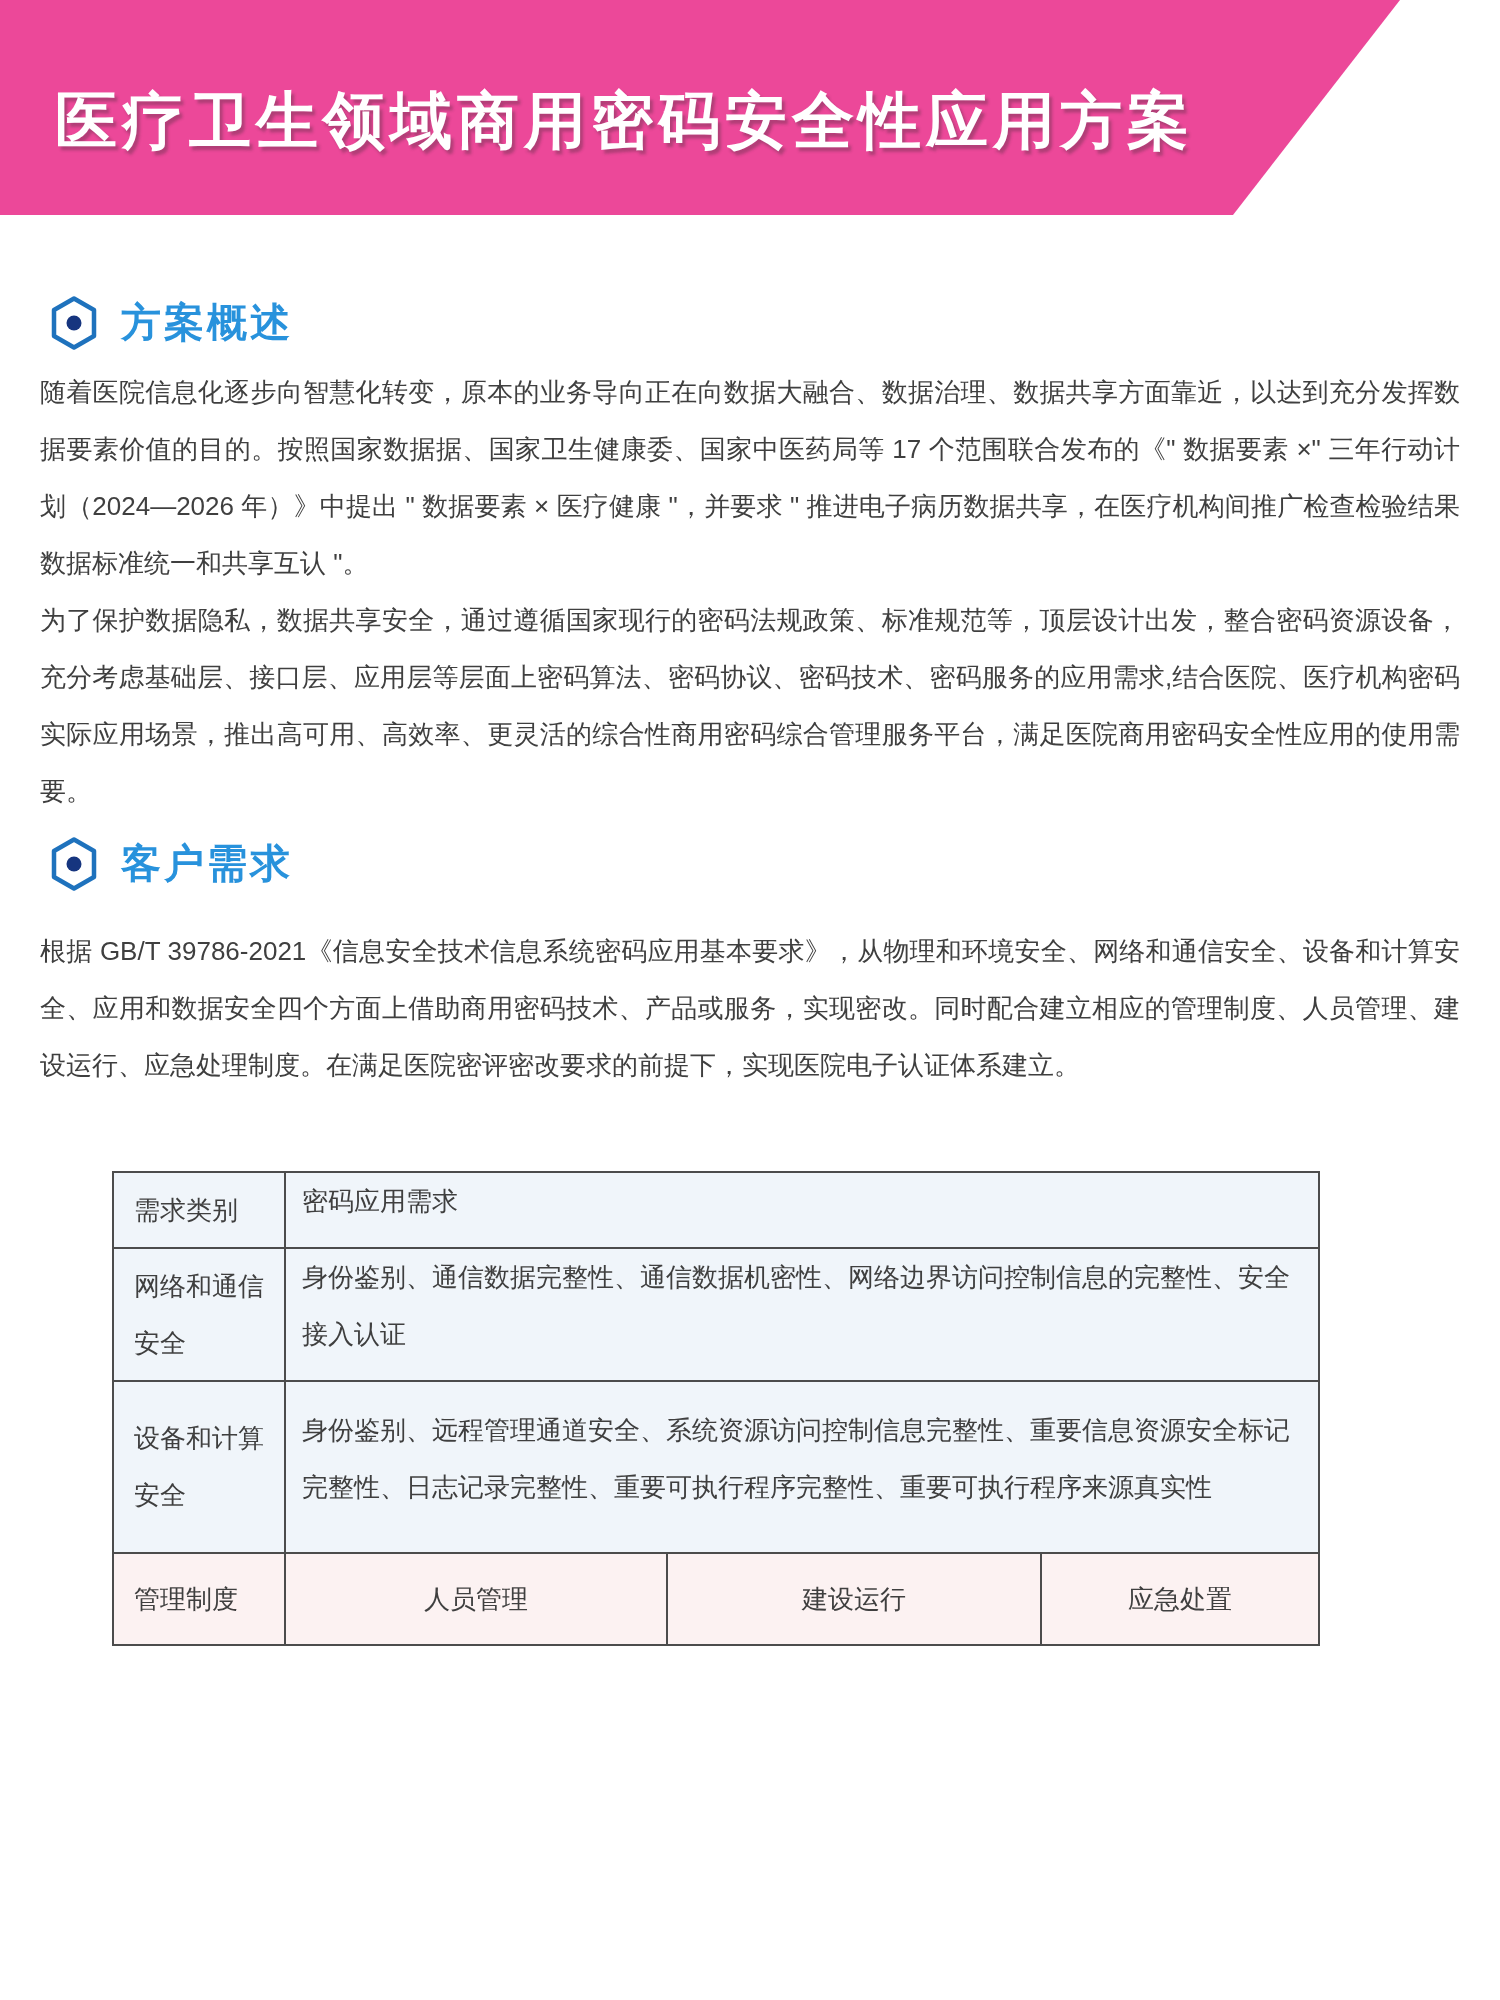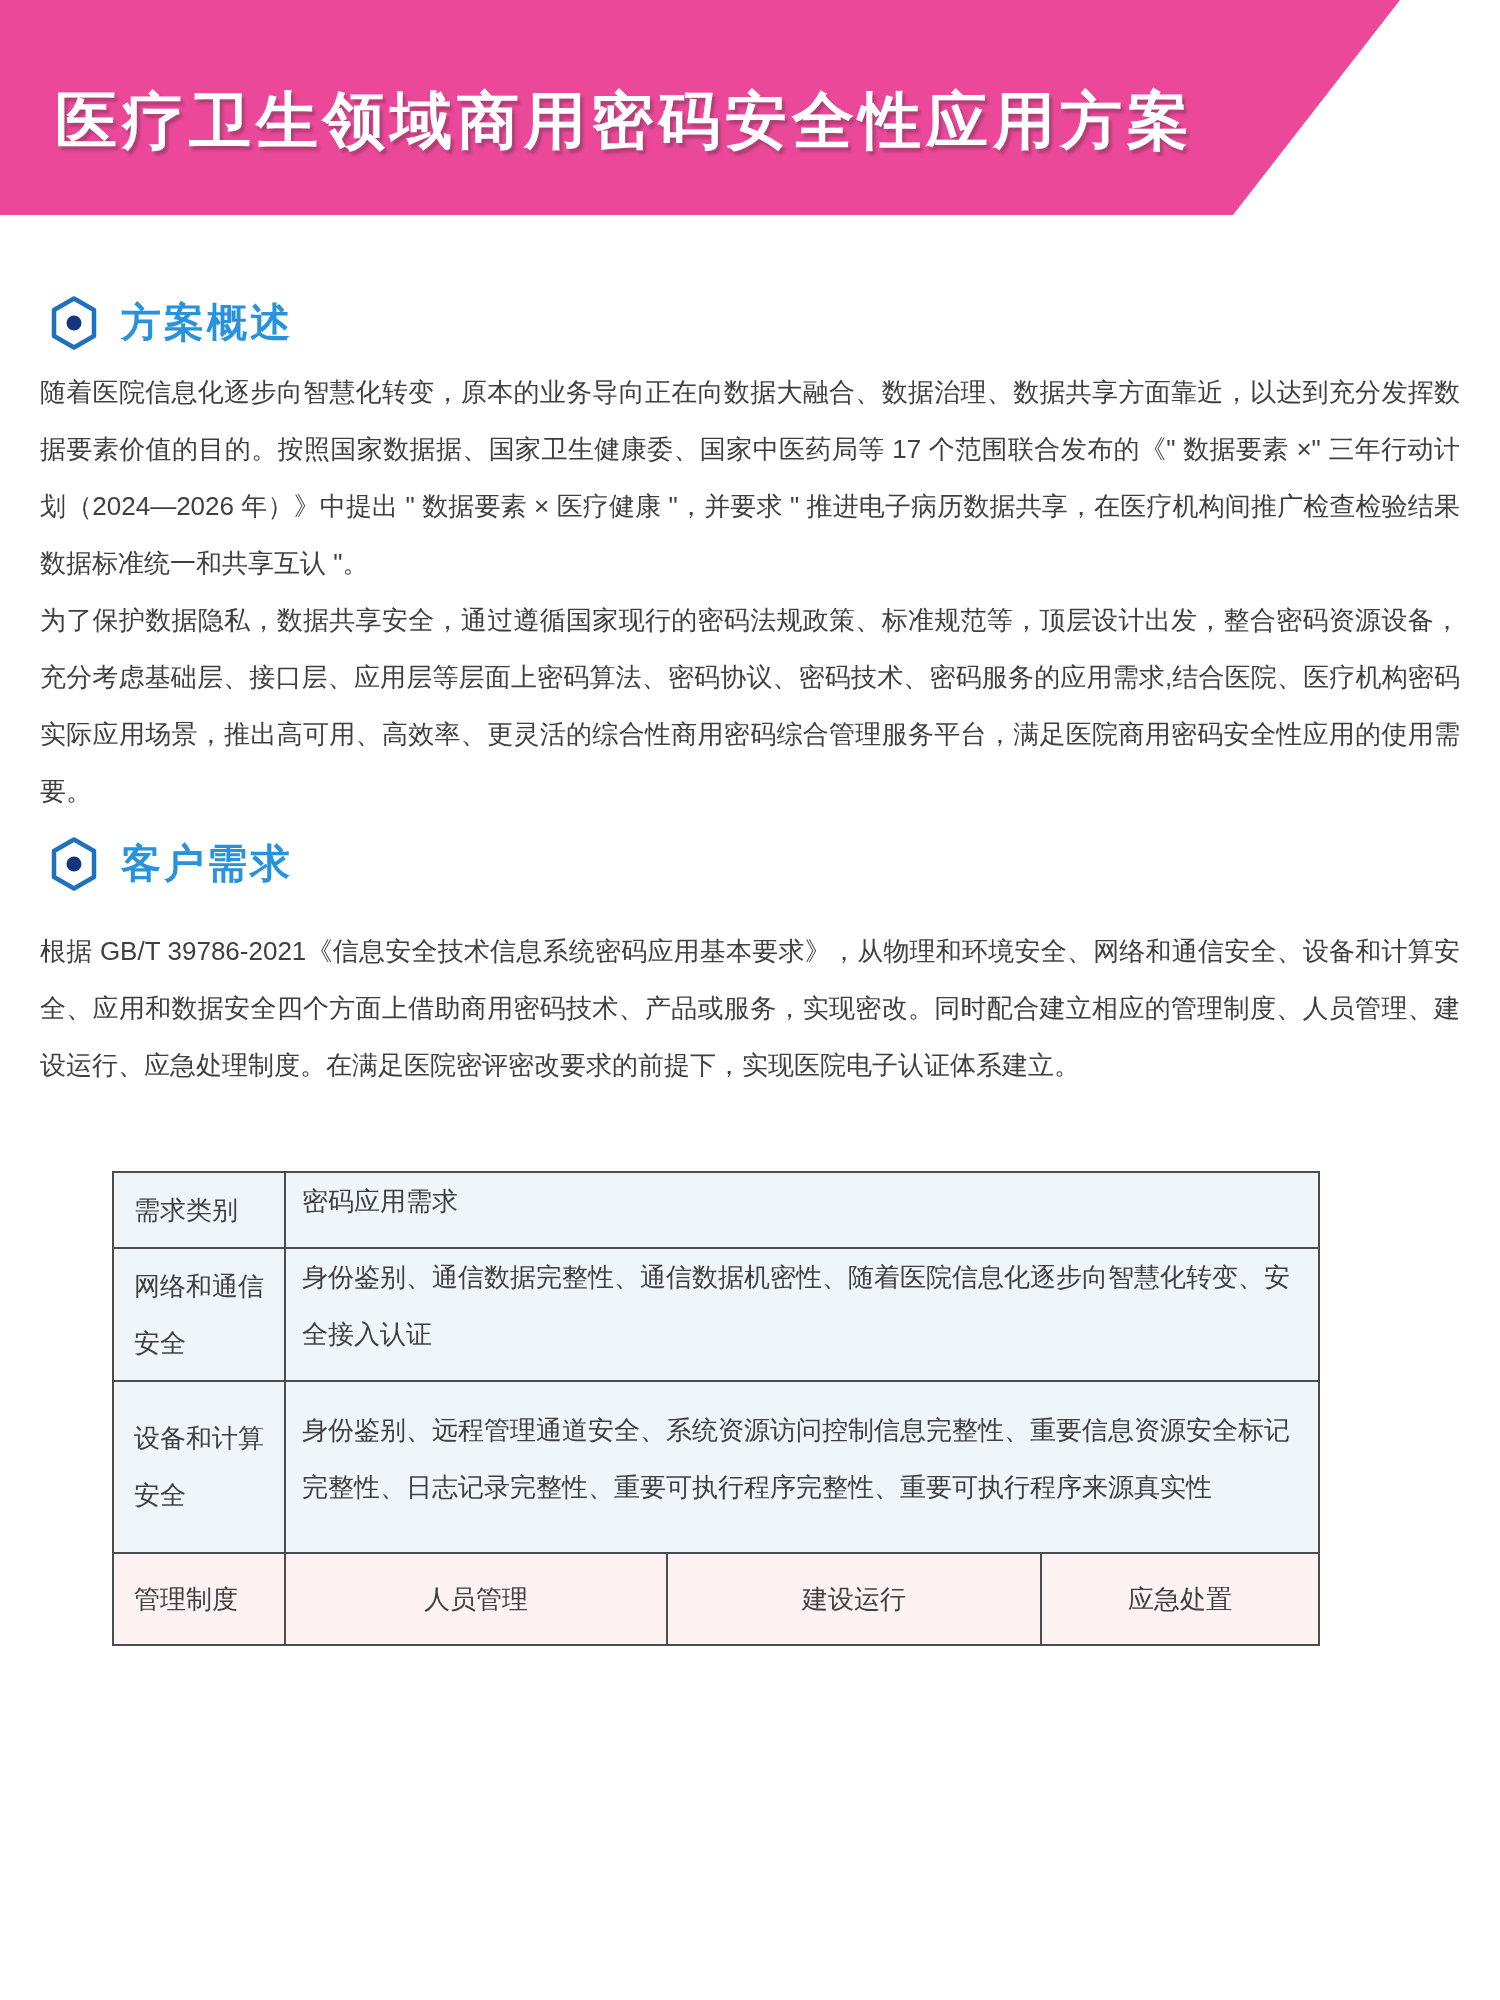--- a/index.html
+++ b/index.html
@@ -113,21 +113,21 @@
         <col style="width:374px">
         <col style="width:278px">
     </colgroup>
     <tbody>
         <tr class="r1">
       <td class="label-cell">需求类别</td>
       <td class="content-cell" colspan="3">密码应用需求</td>
     </tr>
     <tr class="r3">
       <td class="label-cell">网络和通信安全</td>
-      <td class="content-cell" colspan="3">身份鉴别、通信数据完整性、通信数据机密性、随着医院信息化逐步向智慧化转变、安全接入认证</td>
+      <td class="content-cell" colspan="3">身份鉴别、通信数据完整性、通信数据机密性、网络边界访问控制信息的完整性、安全接入认证</td>
     </tr>
     <tr class="r4">
       <td class="label-cell">设备和计算安全</td>
       <td class="content-cell" colspan="3">身份鉴别、远程管理通道安全、系统资源访问控制信息完整性、重要信息资源安全标记完整性、日志记录完整性、重要可执行程序完整性、重要可执行程序来源真实性</td>
     </tr>
     <tr class="r6">
       <td class="label-cell">管理制度</td>
       <td class="center-cell">人员管理</td>
       <td class="center-cell">建设运行</td>
       <td class="center-cell">应急处置</td>

